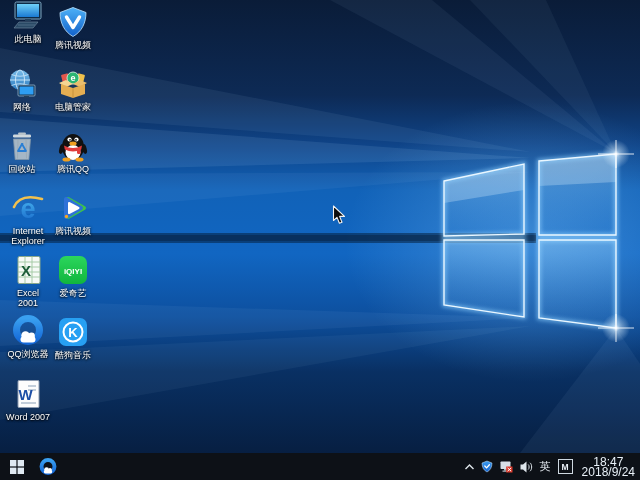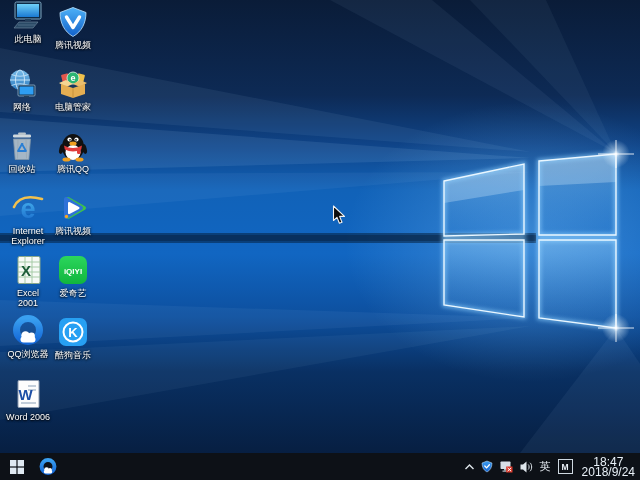--- a/index.html
+++ b/index.html
@@ -289,21 +289,21 @@
 <div class="cell" style="left:6px;top:378px">
   <svg class="ic" viewBox="0 0 32 32">
     <rect x="6" y="2.5" width="21" height="27" rx="1" fill="#fdfdfd" stroke="#8c9bb0" stroke-width="1"></rect>
     <g stroke="#9db0c4" stroke-width="1.2">
       <line x1="16" y1="8" x2="24" y2="8"></line>
         <line x1="16" y1="12" x2="24" y2="12"></line>
       <line x1="9" y1="25" x2="24" y2="25"></line>
     </g>
     <text x="6.5" y="21.5" font-size="15" font-weight="bold" fill="#1c4ea6">W</text>
   </svg>
-  <div class="lbl">Word 2006</div>
+  <div class="lbl">Word 2007</div>
 </div>
 
 <div class="taskbar">
   <div class="tb-btn start">
     <svg width="14" height="14" viewBox="0 0 14 14">
       <rect x="0" y="0" width="6.4" height="6.4" fill="#dfe9f2"></rect>
       <rect x="7.6" y="0" width="6.4" height="6.4" fill="#dfe9f2"></rect>
       <rect x="0" y="7.6" width="6.4" height="6.4" fill="#dfe9f2"></rect>
       <rect x="7.6" y="7.6" width="6.4" height="6.4" fill="#dfe9f2"></rect>
     </svg>

